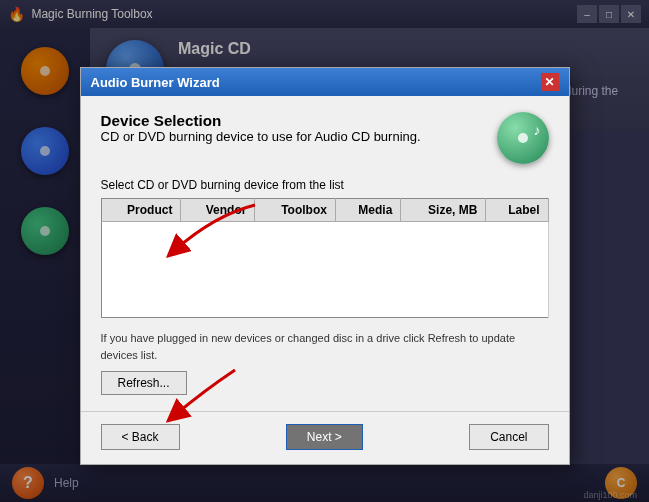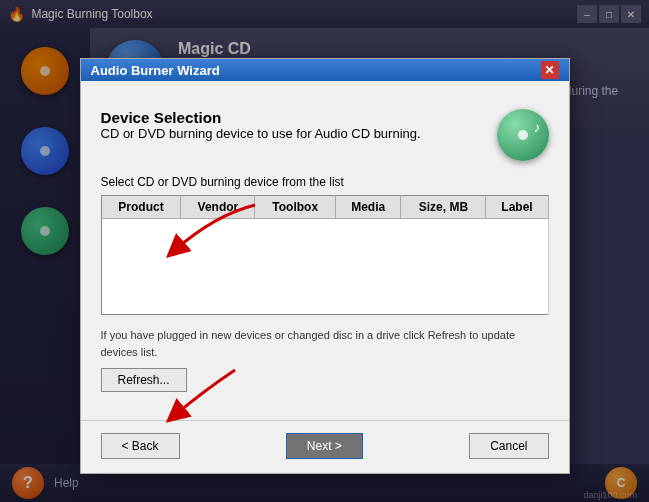--- a/index.html
+++ b/index.html
@@ -193,21 +193,21 @@
       background: #f0f0f0;
       border: 1px solid #aaa;
       box-shadow: 4px 4px 20px rgba(0,0,0,0.5);
       width: 490px;
       min-height: 340px;
       position: relative;
     }
 
     .dialog-title-bar {
       background: linear-gradient(180deg, #3c7fd4 0%, #1c5fb4 100%);
-      height: 22px;
+      height: 28px;
       display: flex;
       align-items: center;
       padding: 0 10px;
       color: #fff;
       font-size: 13px;
       font-weight: 600;
     }
 
     .dialog-title-bar .dialog-close {
       margin-left: auto;
@@ -218,21 +218,21 @@
       color: #fff;
       font-size: 12px;
       cursor: pointer;
       display: flex;
       align-items: center;
       justify-content: center;
       font-weight: bold;
     }
 
     .dialog-content {
-      padding: 28px 20px;
+      padding: 16px 20px;
     }
 
     .dialog-section-header {
       display: flex;
       align-items: flex-start;
       gap: 16px;
       margin-bottom: 14px;
     }
 
     .dialog-section-disc {
@@ -278,21 +278,21 @@
       background: #fff;
       margin-bottom: 12px;
       font-size: 12px;
     }
 
     .device-table thead tr {
       background: #e0e0e0;
     }
 
     .device-table th {
-      text-align: center;
+      text-align: right;
       padding: 4px 8px;
       border-right: 1px solid #aaa;
       border-bottom: 1px solid #aaa;
       font-weight: 600;
       color: #000;
     }
 
     .device-table td {
       padding: 4px 8px;
       border-right: 1px solid #ccc;

